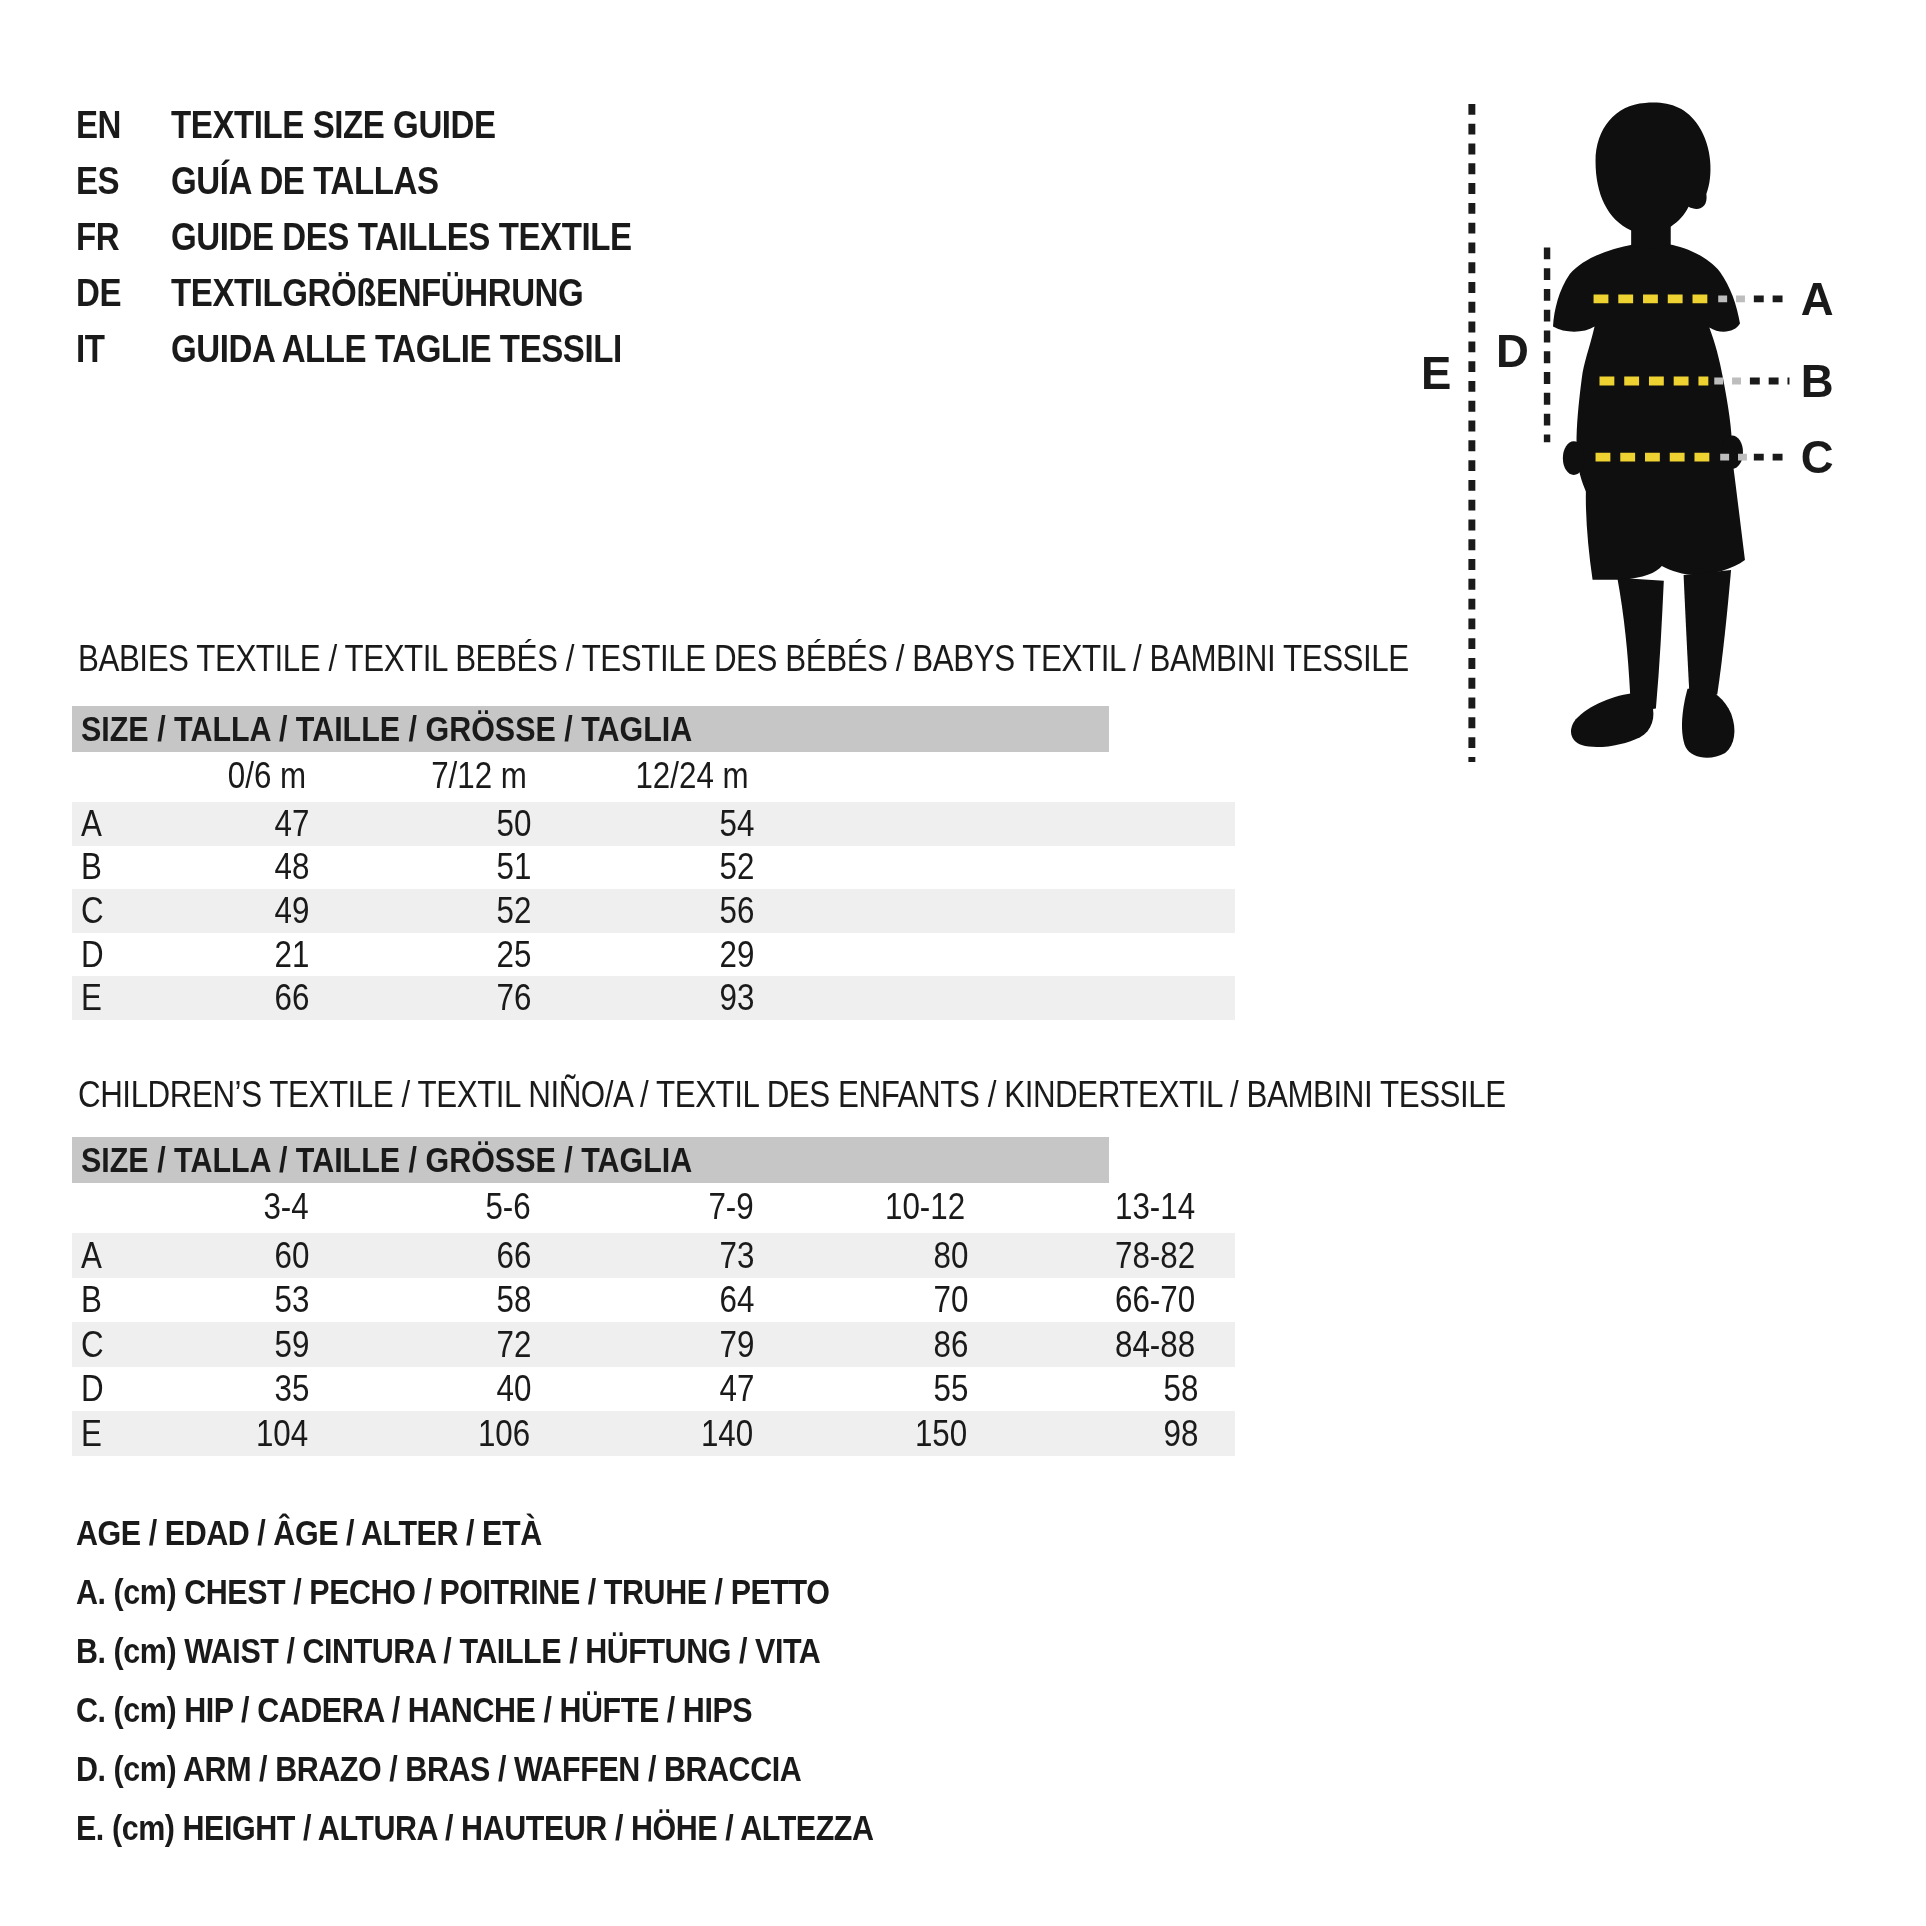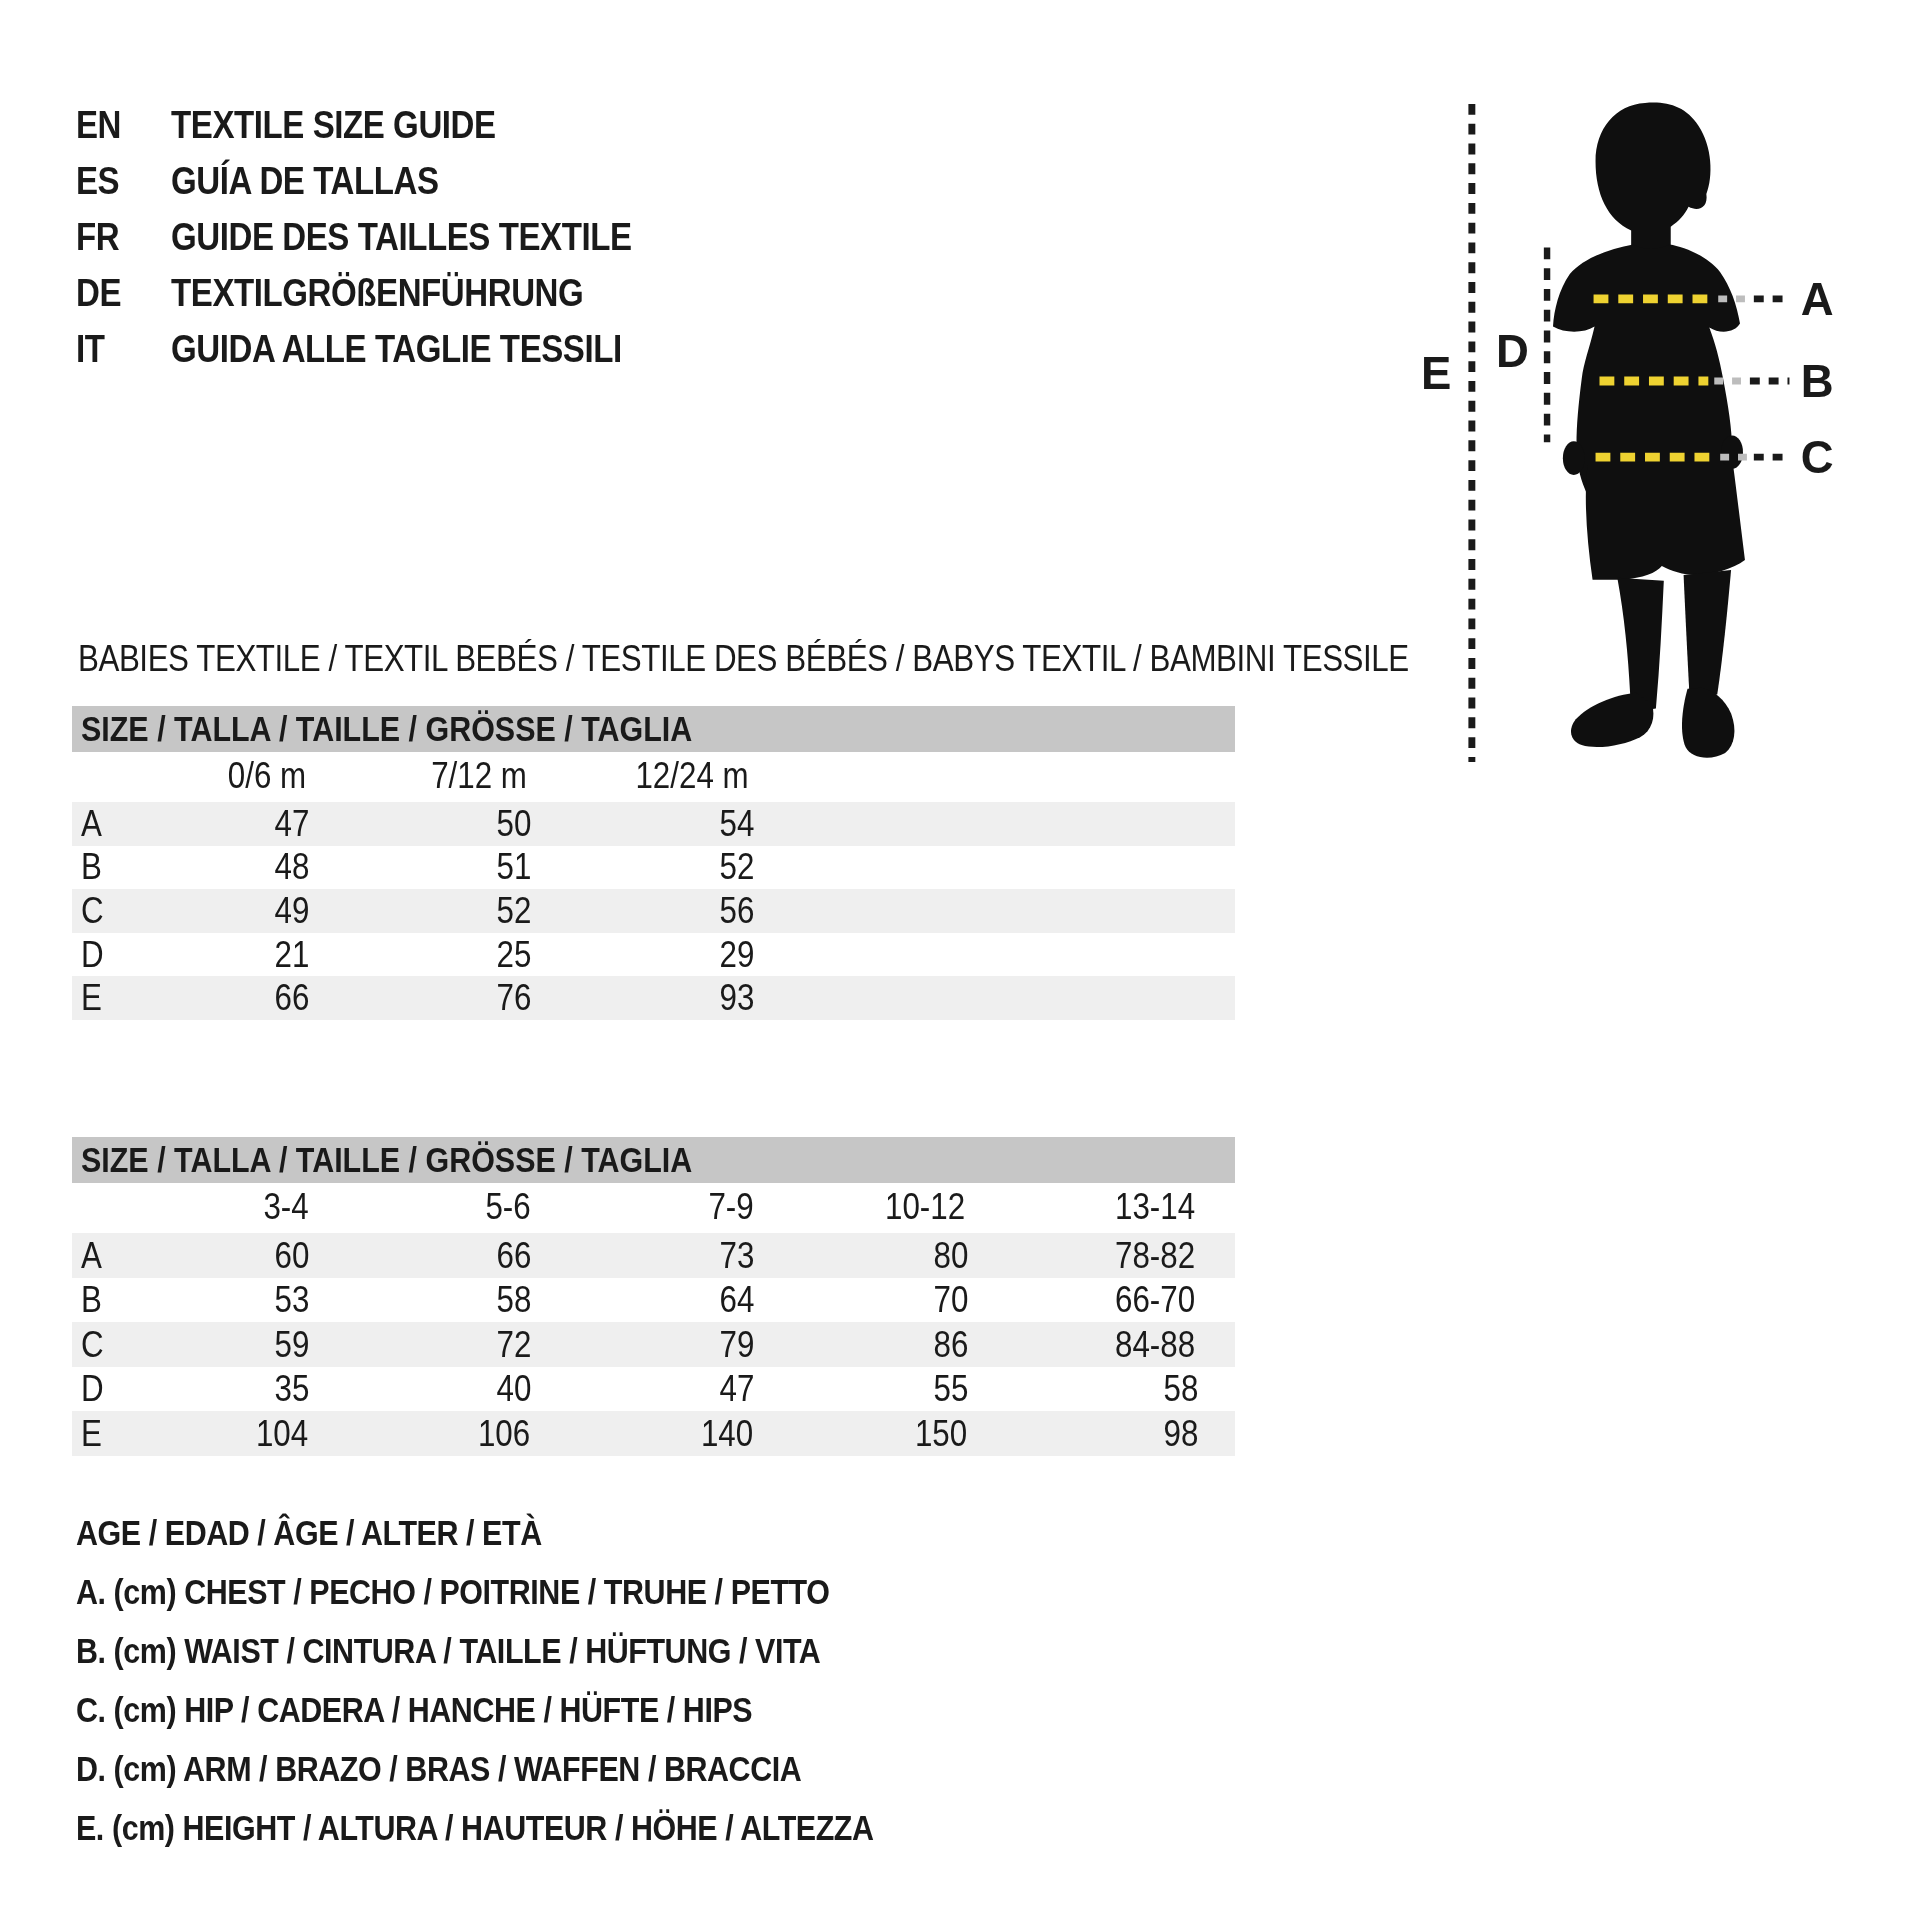--- a/index.html
+++ b/index.html
@@ -17,21 +17,21 @@
   
   #lang-block{position:absolute;left:76px;top:97px;}
   .lang-row{display:flex;height:56px;align-items:center;font-size:38px;font-weight:700;letter-spacing:-0.5px;}
   .lang-code{width:95px;flex:0 0 95px;}
   
   #figure-svg{position:absolute;left:1366px;top:59px;}
 
   
   .headline{position:absolute;left:78px;font-size:36px;font-weight:400;letter-spacing:-0.5px;white-space:nowrap;}
   
-  .size-bar{position:absolute;left:72px;width:1163px;height:46px;background:#c6c6c6;
+  .size-bar{position:absolute;left:72px;width:1037px;height:46px;background:#c6c6c6;
             display:flex;align-items:center;font-size:35px;font-weight:700;}
   .size-bar .cx{margin-left:9px;}
   
   .trow{position:absolute;left:72px;width:1163px;}
   .trow.stripe{background:#efefef;}
   .tlbl{position:absolute;left:9px;top:50%;transform:translateY(-50%);font-size:36px;font-weight:400;}
   .tc{position:absolute;top:50%;width:158px;margin-left:-79px;text-align:right;font-size:36px;font-weight:400;transform:translateY(-50%);}
   .bc1{left:161px;} .bc2{left:383px;} .bc3{left:606px;} .bc4{left:820px;} .bc5{left:1050px;}
   
   #legend-block{position:absolute;left:76px;top:1513px;}
@@ -191,20 +191,21 @@
     <span class="tc bc2"><span class="cxc">25</span></span>
     <span class="tc bc3"><span class="cxc">29</span></span>
   </div>
   <div class="trow stripe" style="top:976px;height:44px;">
     <span class="tlbl"><span class="cx">E</span></span>
     <span class="tc bc1"><span class="cxc">66</span></span>
     <span class="tc bc2"><span class="cxc">76</span></span>
     <span class="tc bc3"><span class="cxc">93</span></span>
   </div>
 
+  <div class="headline" style="top:1074px;"><span class="cx">CHILDREN’S TEXTILE / TEXTIL NIÑO/A / TEXTIL DES ENFANTS / KINDERTEXTIL / BAMBINI TESSILE</span></div>
 
   <div class="size-bar" style="top:1137px;">
       <span class="cx">SIZE / TALLA / TAILLE / GRÖSSE / TAGLIA</span>
     </div>
 
   <div class="trow" style="top:1182px;height:50px;">
     <span class="tc bc1"><span class="cxc">3-4</span></span>
     <span class="tc bc2"><span class="cxc">5-6</span></span>
     <span class="tc bc3"><span class="cxc">7-9</span></span>
     <span class="tc bc4"><span class="cxc">10-12</span></span>

